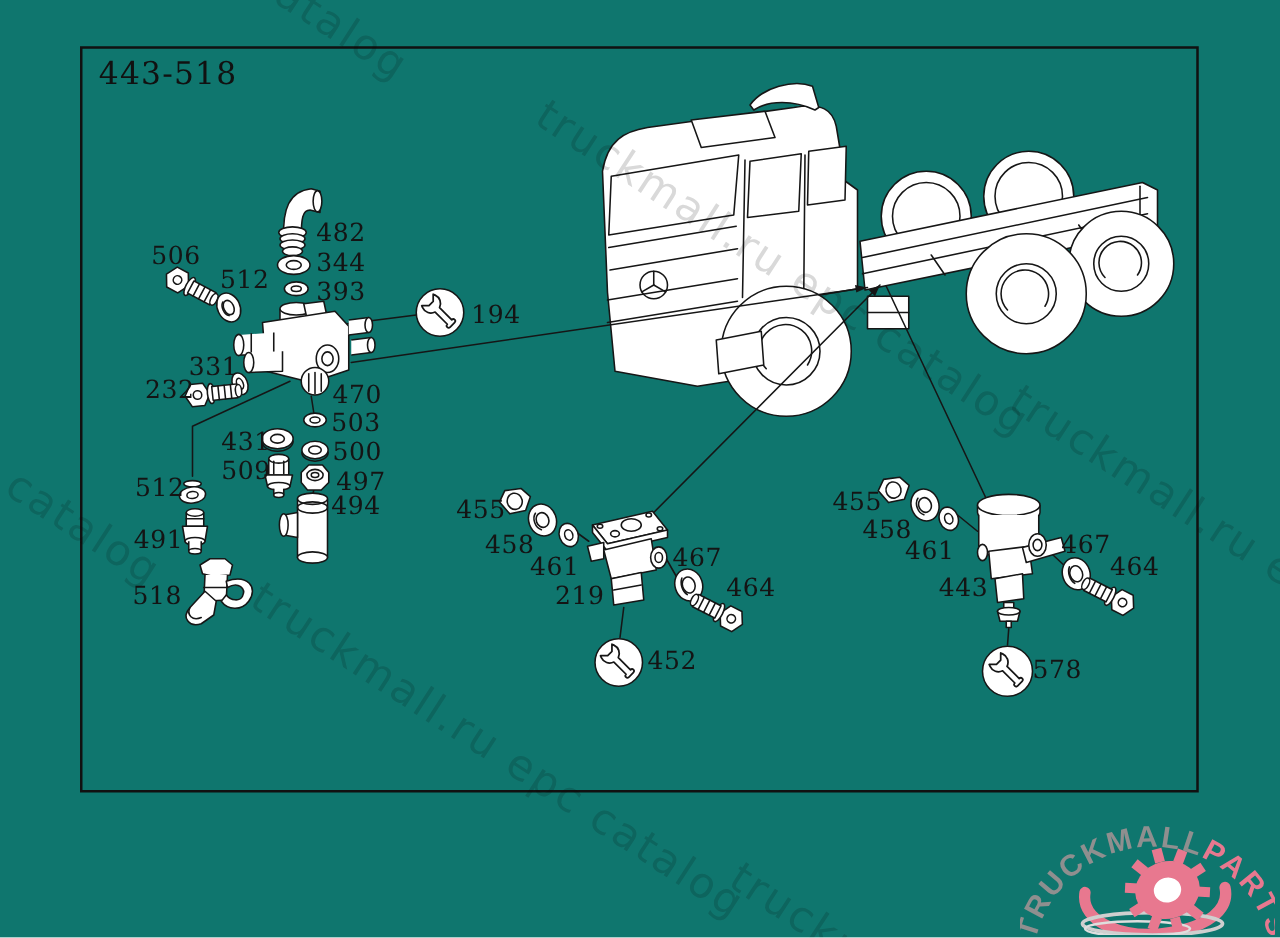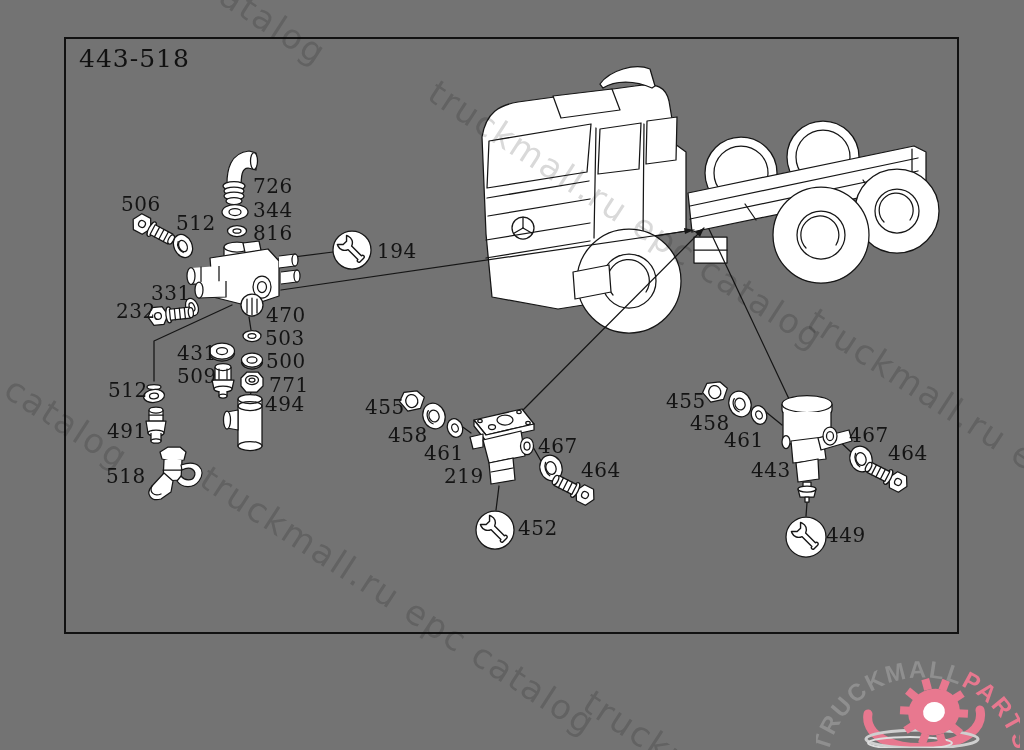--- a/index.html
+++ b/index.html
@@ -1,16 +1,16 @@
 <!DOCTYPE html>
 <html><head>
 <meta charset="utf-8">
 <style>
   html,body{margin:0;padding:0;background:#fff;}
-  #canvas{position:relative;width:1024px;height:750px;background:#737373;overflow:hidden;
+  #canvas{position:relative;width:1024px;height:750px;background:#0f766e;overflow:hidden;
           font-family:"DejaVu Serif", serif;}
   svg{display:block;}
   #art{position:absolute;left:0;top:0;z-index:1;}
   .wh{fill:#ffffff;stroke:#161616;stroke-width:1.25;stroke-linejoin:round;}
   .ln{fill:none;stroke:#161616;stroke-width:1.25;stroke-linejoin:round;stroke-linecap:round;}
   .ar{fill:#161616;stroke:none;}
   .wrench{fill:#ffffff;stroke:#161616;stroke-width:1.4;stroke-linejoin:round;}
   .lbl{position:absolute;z-index:2;font-size:20px;color:#141414;letter-spacing:0.5px;white-space:nowrap;}
   .title{position:absolute;left:79px;top:44px;z-index:2;font-size:25px;color:#111;letter-spacing:1px;}
   .wm{position:absolute;z-index:3;color:#d9d9d9;font-family:"DejaVu Sans",sans-serif;
@@ -321,52 +321,52 @@
     <g>
       <circle class="wh" cx="806" cy="537" r="20"></circle>
       <use href="#wrench" transform="translate(806,537) rotate(-45)"></use>
     </g>
   </svg>
 
   <div class="title">443-518</div>
 
   <span class="lbl" style="left:121px;top:192px">506</span>
   <span class="lbl" style="left:176px;top:211px">512</span>
-  <span class="lbl" style="left:253px;top:174px">726</span>
+  <span class="lbl" style="left:253px;top:174px">482</span>
   <span class="lbl" style="left:253px;top:198px">344</span>
-  <span class="lbl" style="left:253px;top:221px">816</span>
+  <span class="lbl" style="left:253px;top:221px">393</span>
   <span class="lbl" style="left:377px;top:239px">194</span>
   <span class="lbl" style="left:151px;top:281px">331</span>
   <span class="lbl" style="left:116px;top:299px">232</span>
   <span class="lbl" style="left:266px;top:303px">470</span>
   <span class="lbl" style="left:265px;top:326px">503</span>
   <span class="lbl" style="left:177px;top:341px">431</span>
   <span class="lbl" style="left:266px;top:349px">500</span>
   <span class="lbl" style="left:177px;top:364px">509</span>
-  <span class="lbl" style="left:269px;top:373px">771</span>
+  <span class="lbl" style="left:269px;top:373px">497</span>
   <span class="lbl" style="left:108px;top:378px">512</span>
   <span class="lbl" style="left:265px;top:392px">494</span>
   <span class="lbl" style="left:107px;top:419px">491</span>
   <span class="lbl" style="left:106px;top:464px">518</span>
 
   <span class="lbl" style="left:365px;top:395px">455</span>
   <span class="lbl" style="left:388px;top:423px">458</span>
   <span class="lbl" style="left:424px;top:441px">461</span>
   <span class="lbl" style="left:444px;top:464px">219</span>
   <span class="lbl" style="left:538px;top:434px">467</span>
   <span class="lbl" style="left:581px;top:458px">464</span>
   <span class="lbl" style="left:518px;top:516px">452</span>
 
   <span class="lbl" style="left:666px;top:389px">455</span>
   <span class="lbl" style="left:690px;top:411px">458</span>
   <span class="lbl" style="left:724px;top:428px">461</span>
   <span class="lbl" style="left:751px;top:458px">443</span>
   <span class="lbl" style="left:849px;top:423px">467</span>
   <span class="lbl" style="left:888px;top:441px">464</span>
-  <span class="lbl" style="left:826px;top:523px">449</span>
+  <span class="lbl" style="left:826px;top:523px">578</span>
 
   <div class="wm" style="left:150px;top:-80px">epc catalog</div>
   <div class="wm" style="left:443px;top:72px">truckmall.ru epc catalog</div>
   <div class="wm" style="left:822px;top:300px">truckmall.ru epc catalog</div>
   <div class="wm" style="left:-252px;top:192px">truckmall.ru epc catalog</div>
   <div class="wm" style="left:215px;top:458px">truckmall.ru epc catalog</div>
   <div class="wm" style="left:598px;top:682px">truckmall.ru epc catalog</div>
 
   <svg id="logo" width="204" height="108" viewBox="0 0 204 108">
     <defs>

